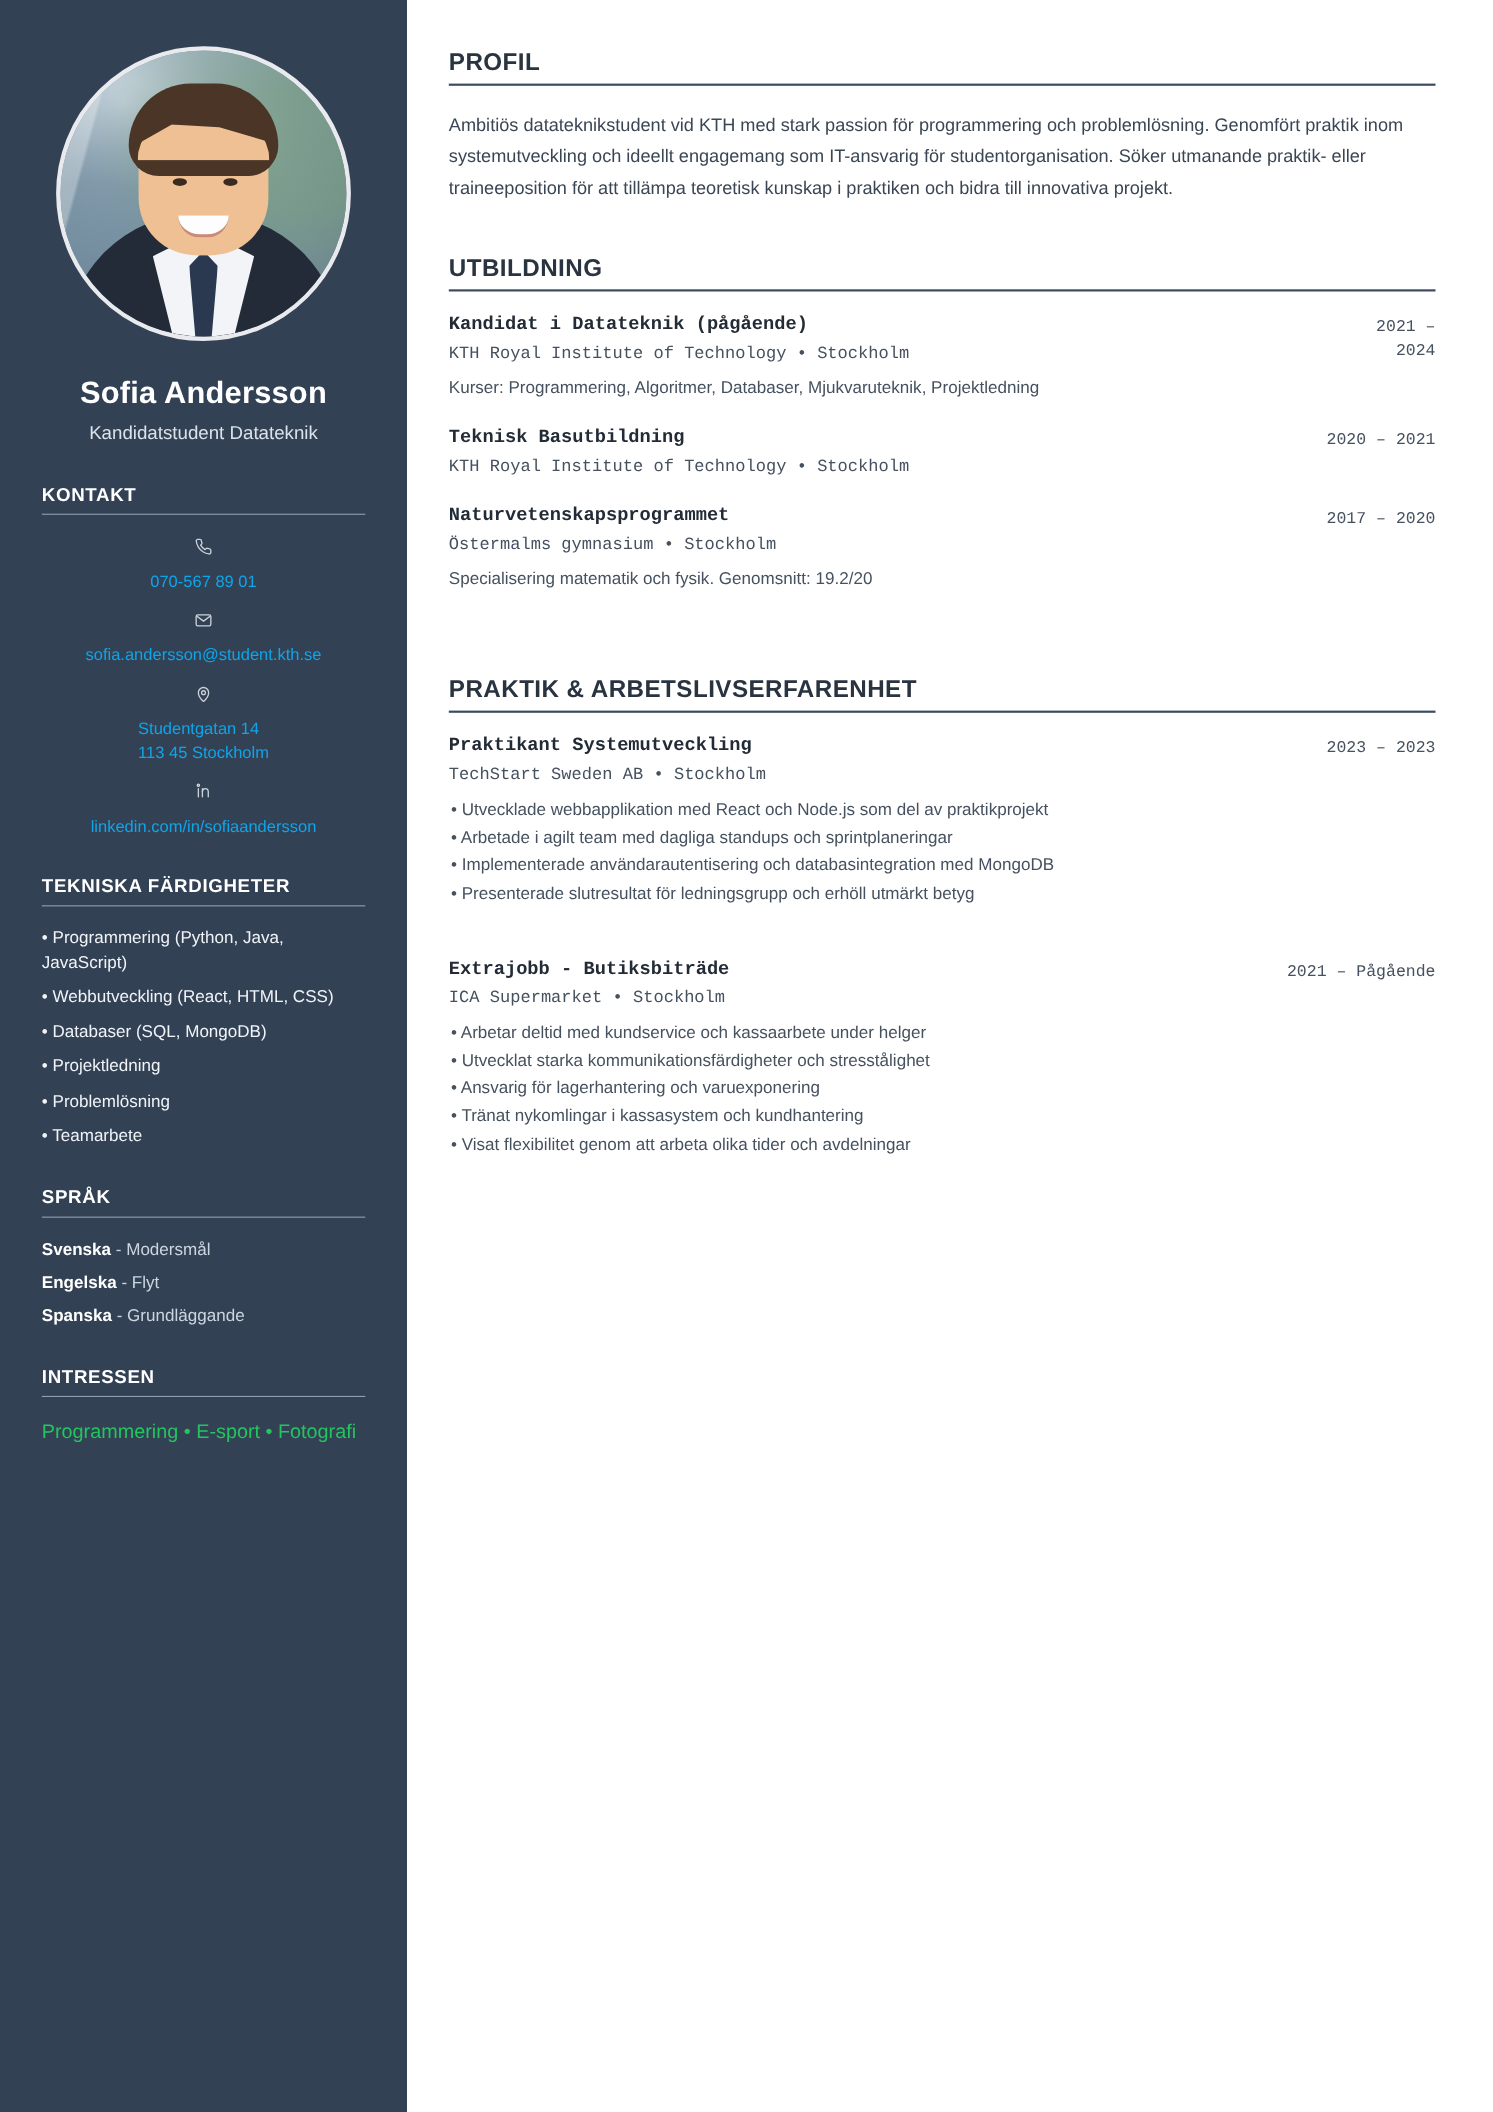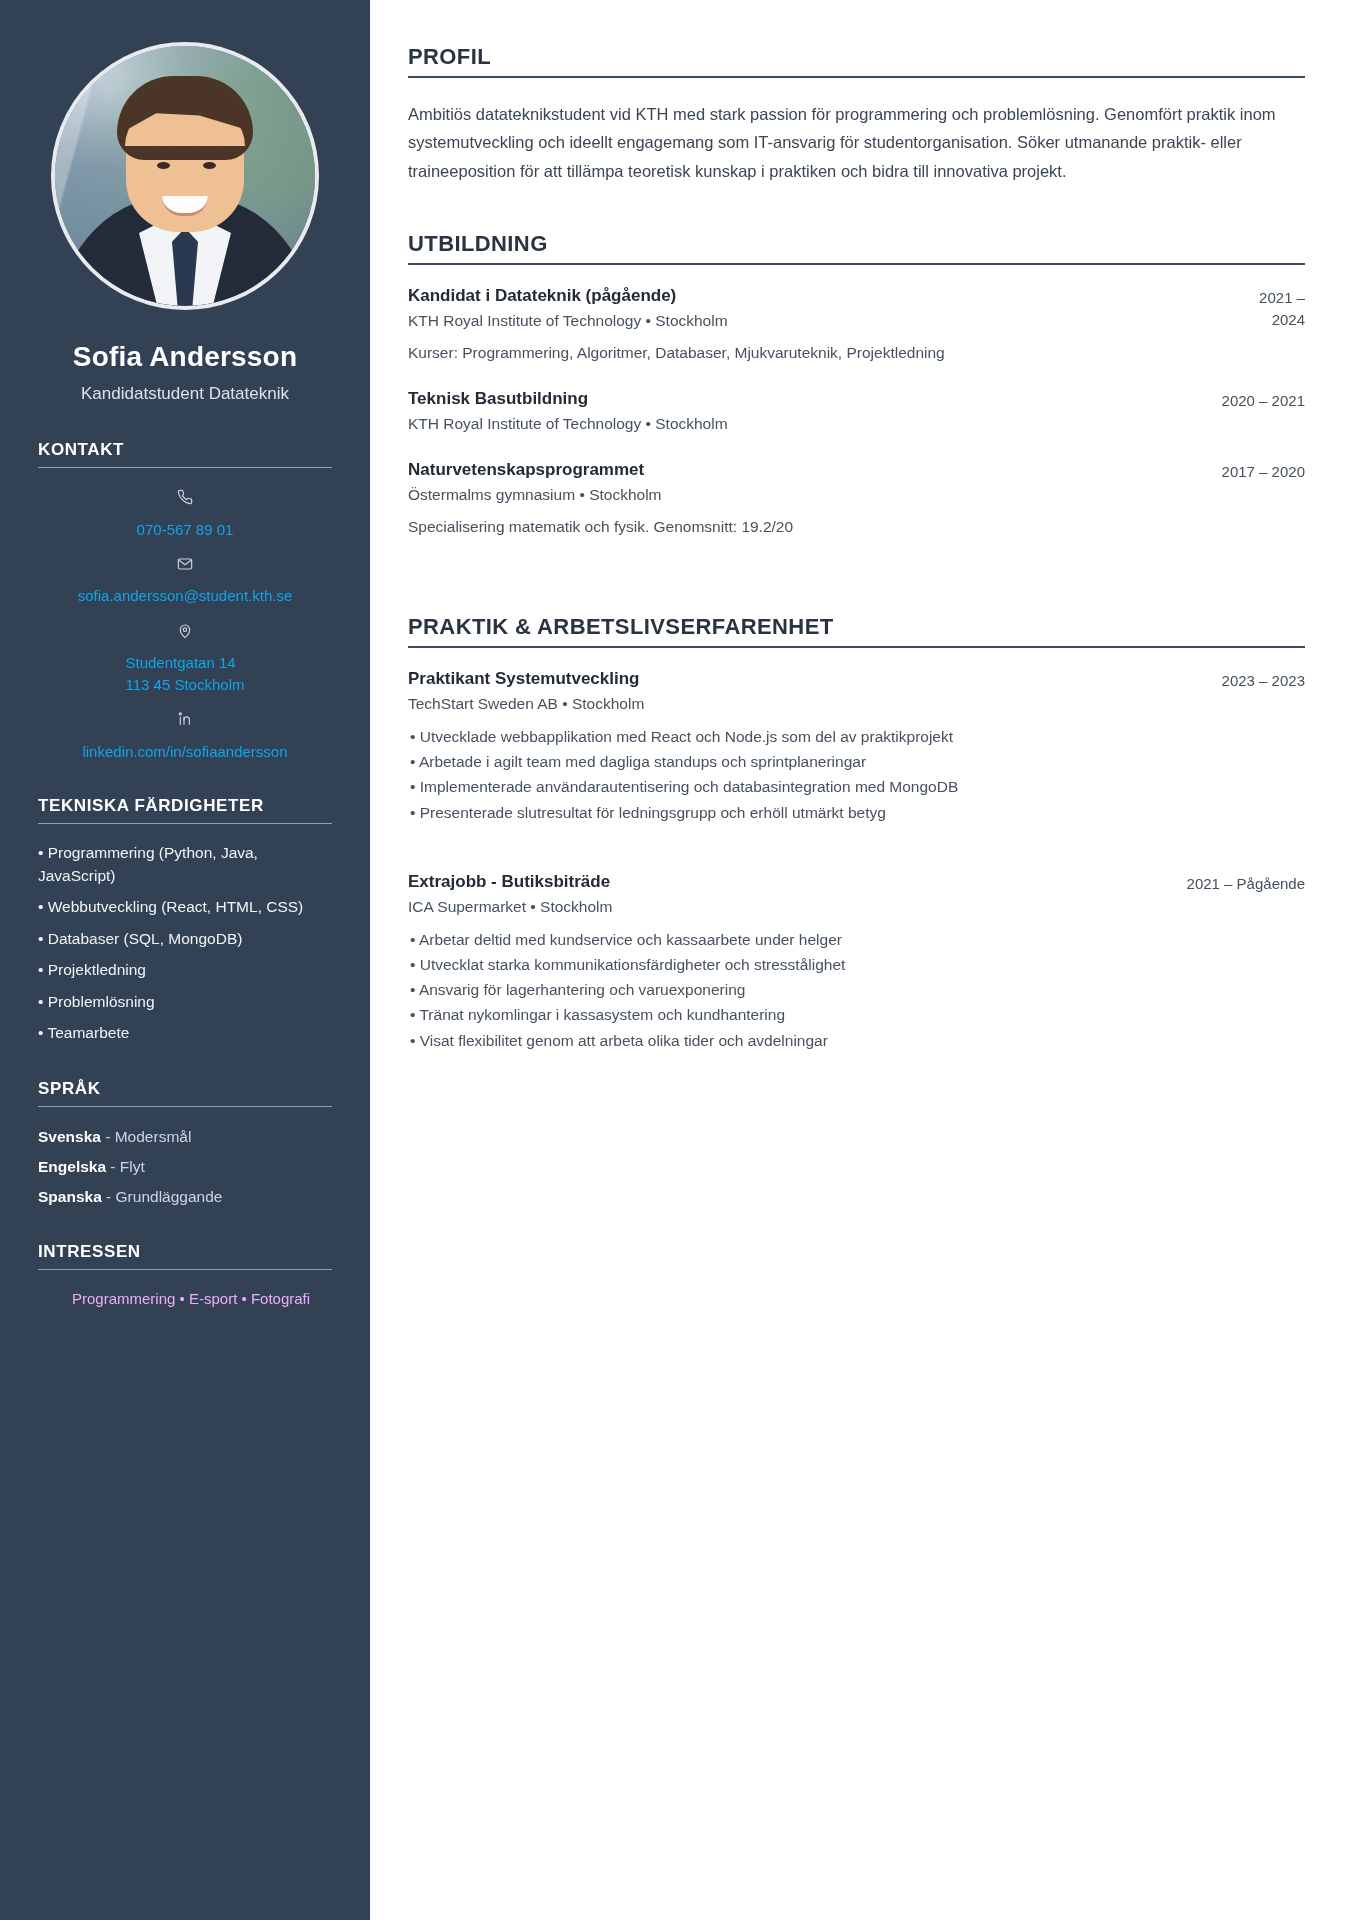--- a/index.html
+++ b/index.html
@@ -200,24 +200,23 @@
 
   .lang-item {
     font-size: 15.5px;
     color: #ccd6e0;
     line-height: 1.5;
     margin-bottom: 7px;
   }
   .lang-item b { color: #ffffff; font-weight: bold; }
 
   .interests {
-    font-size: 15px;
-    color: #f0abfc;
+    font-size: 18px;
+    color: #22c55e;
     line-height: 1.5;
-    margin-left: 34px;
   }
 
   
   .main {
     flex: 1;
     padding: 44px 52px 40px 38px;
     color: #2b3440;
   }
 
   .sec-head {
@@ -239,20 +238,21 @@
   }
 
   .entry { margin-bottom: 24px; }
   .entry:last-child { margin-bottom: 0; }
 
   .entry-top {
     display: flex;
     justify-content: space-between;
     align-items: flex-start;
     gap: 18px;
+    font-family: Liberation Mono, monospace;
   }
   .entry-left { flex: 1; }
 
   .entry-title {
     font-size: 17px;
     font-weight: bold;
     color: #222b36;
     line-height: 1.35;
   }
   .entry-org {

